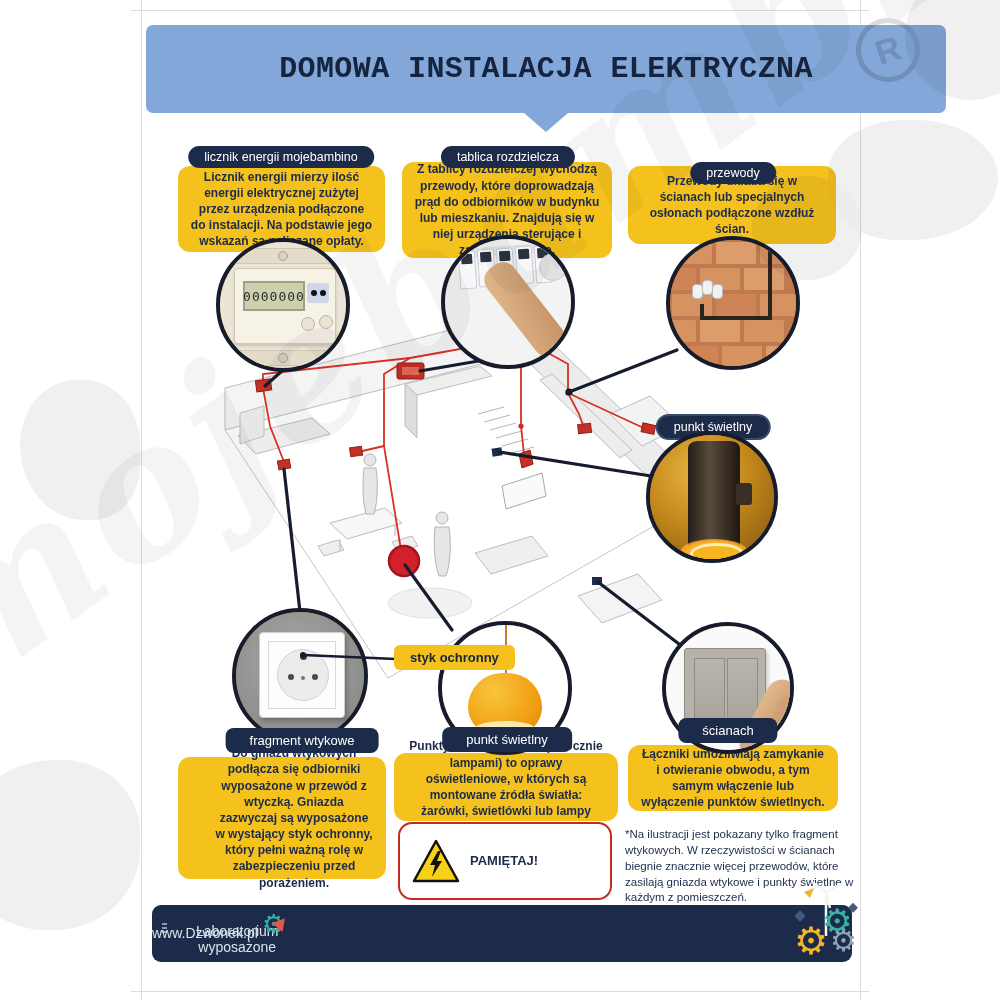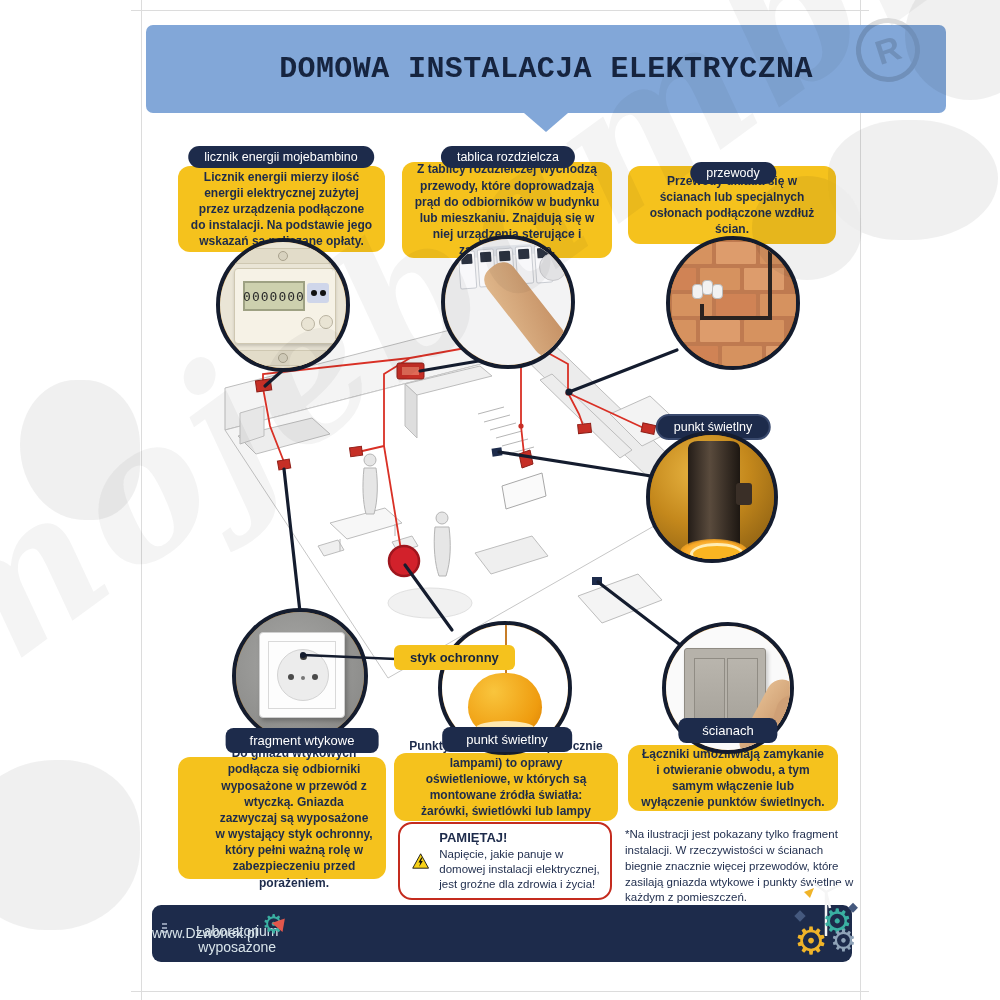--- a/index.html
+++ b/index.html
@@ -338,25 +338,24 @@
 <div class="tag-label" style="left:728px;top:718px;">ścianach</div>
 <div class="ybox" style="left:628px;top:745px;width:210px;height:66px;">Łączniki umożliwiają zamykanie i otwieranie obwodu, a tym samym włączenie lub wyłączenie punktów świetlnych.</div>
 
 <div class="warnbox">
   <svg width="48" height="44" viewBox="0 0 48 44">
     <polygon points="24,2 46,42 2,42" fill="#f7d117" stroke="#111" stroke-width="2.5" stroke-linejoin="round"></polygon>
     <polygon points="26,12 18,26 23,26 20,38 30,22 25,22 29,12" fill="#111"></polygon>
   </svg>
   <div>
     <p class="warn-title">PAMIĘTAJ!</p>
-    <div class="warn-text">Napięcie, jakie panuje w domowej instalacji elektrycznej, jest groźne dla zdrowia i życia!</div>
-  </div>
-</div>
-
-<div class="footnote">*Na ilustracji jest pokazany tylko fragment instalacji. W rzeczywistości w ścianach biegnie znacznie więcej przewodów, które zasilają gniazda wtykowe i punkty świetlne w każdym z pomieszczeń.</div>
+  </div>
+</div>
+
+<div class="footnote">*Na ilustracji jest pokazany tylko fragment wtykowych. W rzeczywistości w ścianach biegnie znacznie więcej przewodów, które zasilają gniazda wtykowe i punkty świetlne w każdym z pomieszczeń.</div>
 
 <div class="footer">
   <div class="side-marks">
       <i></i>
       <i></i>
       <i></i>
     </div>
   <div class="brand">
     <span class="brand-icon">⚙</span>
     <span class="brand-rocket"></span>

